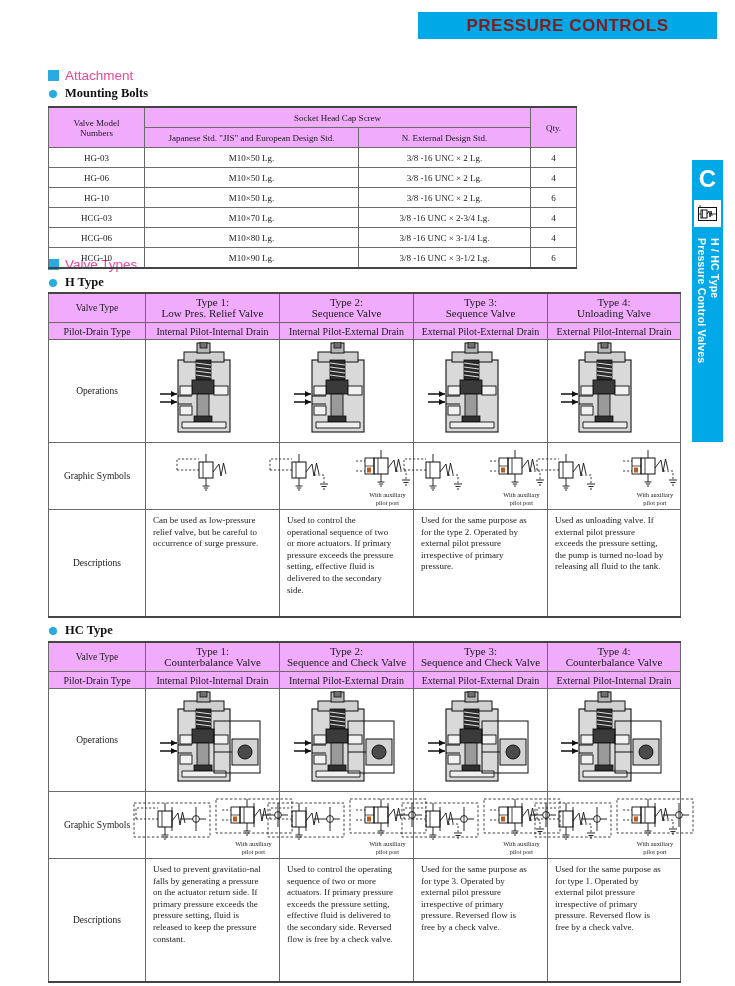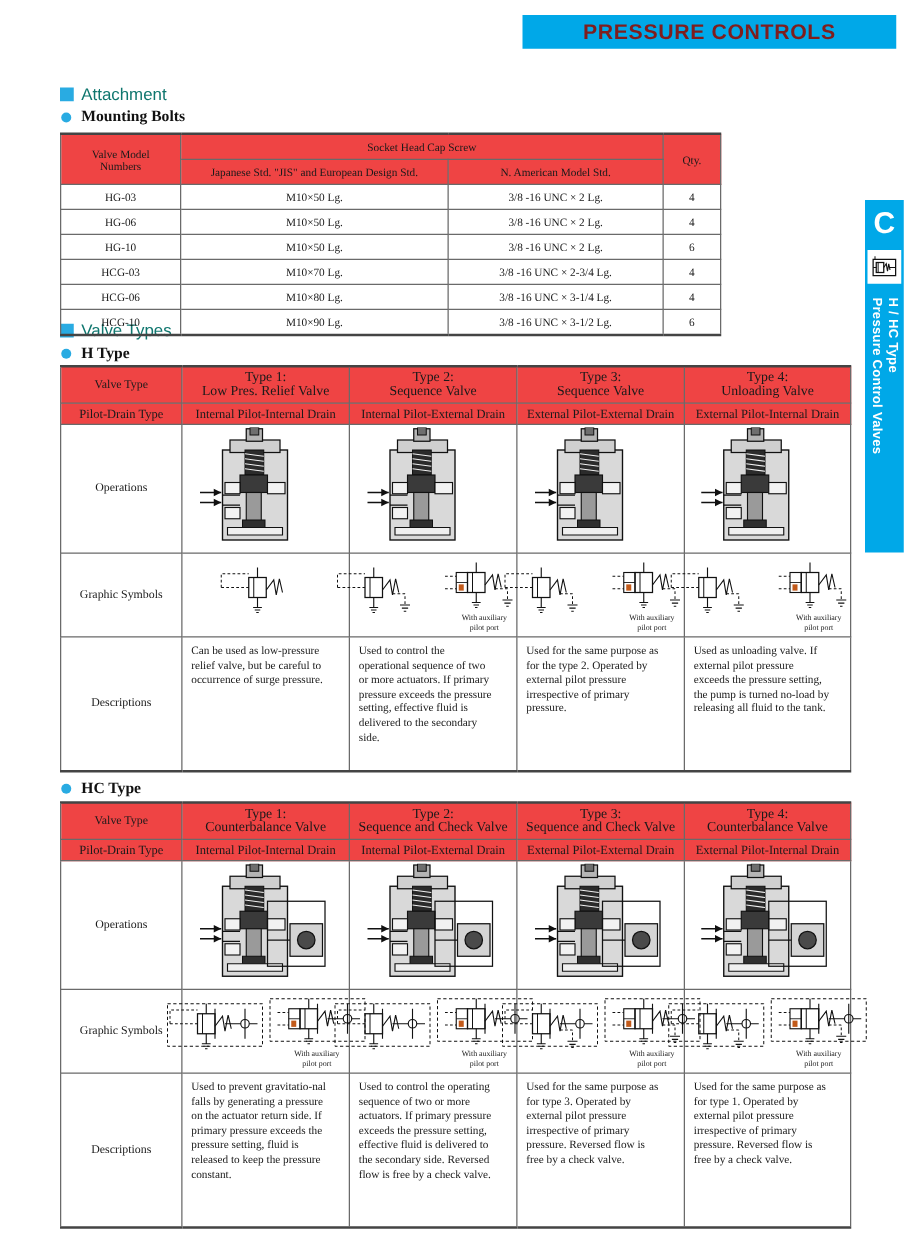--- a/index.html
+++ b/index.html
@@ -85,21 +85,21 @@
   .ci-bullet {
     width: 8px; height: 8px;
     border-radius: 50%;
     background: #29abe2;
     display: inline-block;
     margin-left: 1px; margin-right: 2px;
   }
   .sec-head .lbl-sans {
     font-family: "Liberation Sans", sans-serif;
     font-size: 13.5px;
-    color: #0f766e;
+    color: #ec4899;
   }
   .sec-head .lbl-serif {
     font-family: "Liberation Serif", serif;
     font-weight: bold;
     font-size: 12.5px;
     color: #111;
   }
 
   
   table.doc {
@@ -110,21 +110,21 @@
   }
   table.doc td, table.doc th {
     border: 1px solid #6a6a6a;
     padding: 1px 3px;
     font-weight: normal;
     font-size: 9px;
     text-align: center;
     vertical-align: middle;
     color: #1a1a1a;
   }
-  .hdr { background: #ef4444; }
+  .hdr { background: #f0abfc; }
   .thick-top { border-top: 2px solid #444 !important; }
   .thick-bot { border-bottom: 2px solid #444 !important; }
 
   
   #bolts-table { left: 48px; top: 106px; width: 528px; }
   #bolts-table td { height: 17px; font-size: 9px; }
   #bolts-table td.model { font-size: 9px; }
 
   
   .valve-table { left: 48px; width: 632px; }
@@ -235,21 +235,21 @@
   </colgroup>
   <tbody id="bolts-body">
       <tr>
     <td class="hdr thick-top" rowspan="2" style="white-space:pre-line">Valve Model
 Numbers</td>
     <td class="hdr thick-top" colspan="2">Socket Head Cap Screw</td>
     <td class="hdr thick-top" rowspan="2">Qty.</td>
   </tr>
   <tr>
     <td class="hdr">Japanese Std. "JIS" and European Design Std.</td>
-    <td class="hdr">N. American Model Std.</td>
+    <td class="hdr">N. External Design Std.</td>
   </tr>
       <tr>
       <td class="model">HG-03</td>
       <td class="">M10×50 Lg.</td>
       <td class="">3/8 -16 UNC × 2 Lg.</td>
       <td class="">4</td>
     </tr>
       <tr>
       <td class="model">HG-06</td>
       <td class="">M10×50 Lg.</td>

